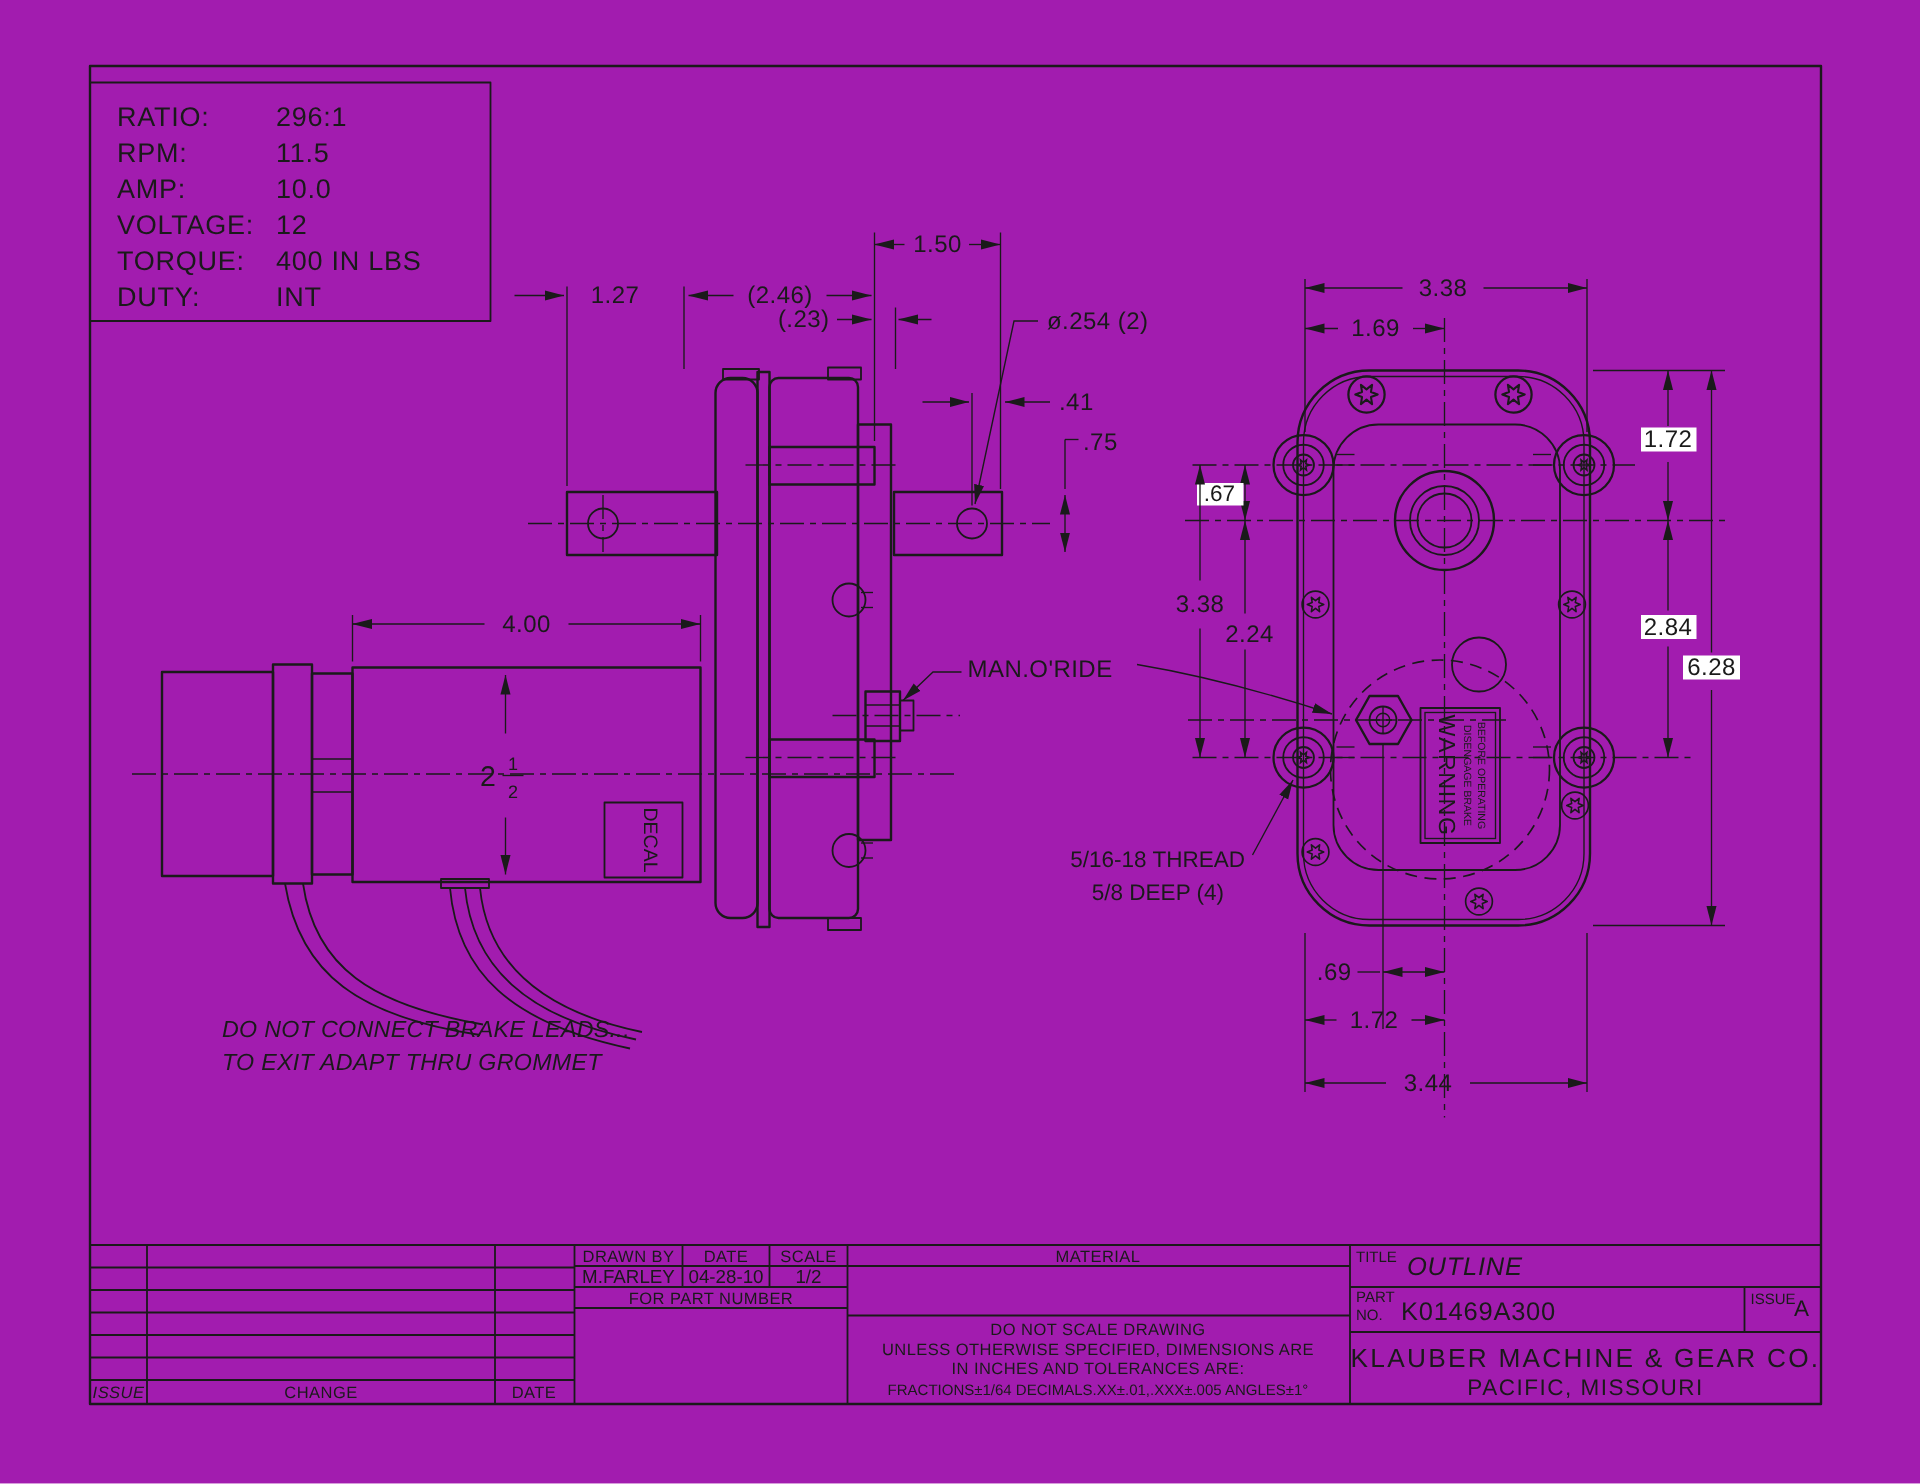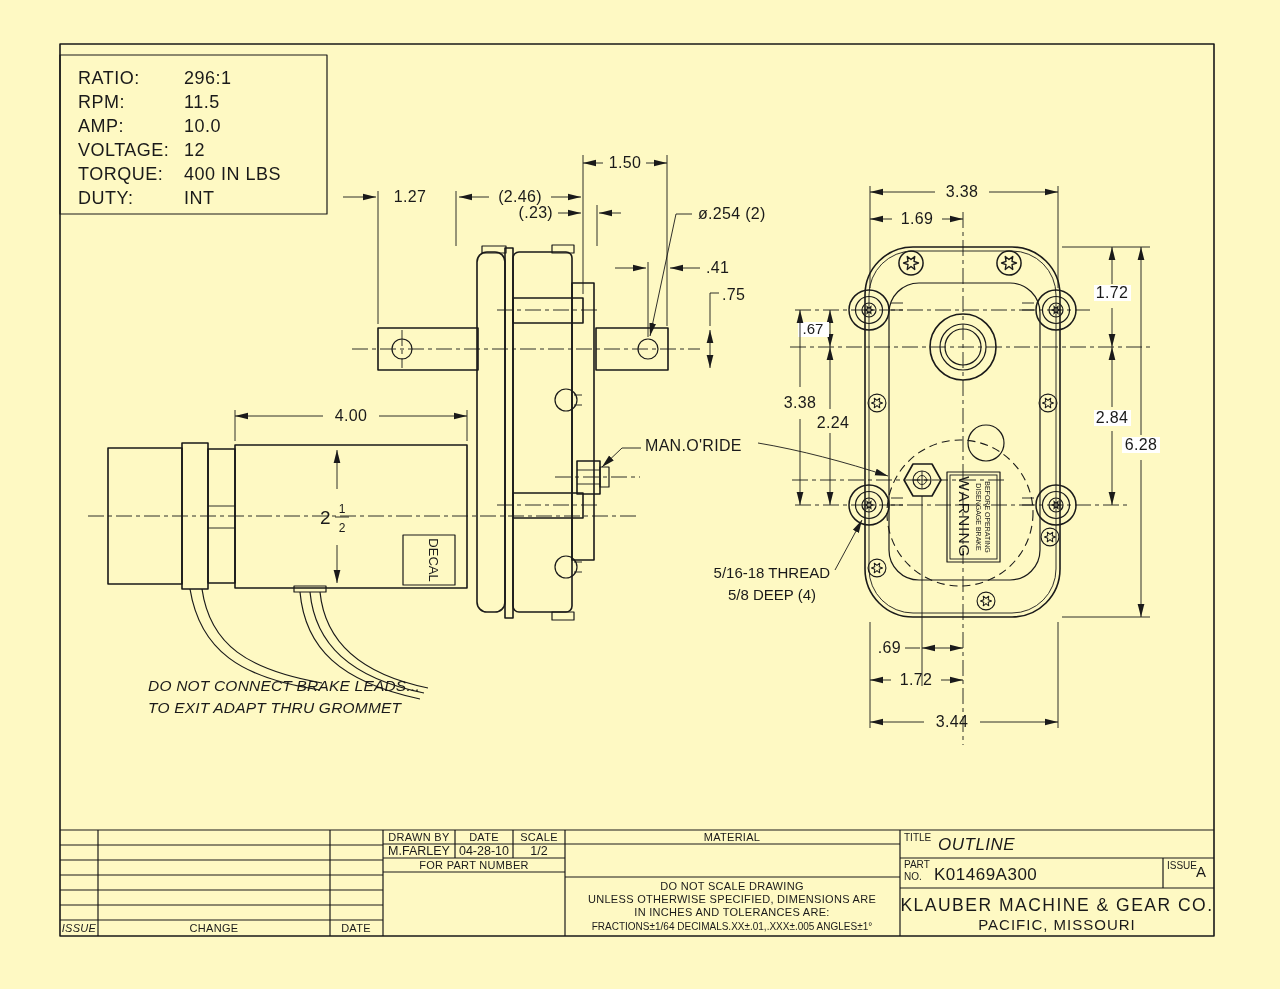--- a/index.html
+++ b/index.html
@@ -1,16 +1,16 @@
 <!DOCTYPE html>
 <html><head>
 <meta charset="utf-8">
 <style>
   html,body{margin:0;padding:0;background:#fff;}
-  #sheet{width:1280px;height:989px;position:relative;background:#fef9c3;}
+  #sheet{width:1280px;height:989px;position:relative;background:#a21caf;}
   svg{display:block;}
   svg text{fill:#1a1a1a;font-family:"Liberation Sans",sans-serif;}
   .ol{fill:none;stroke:#1a1a1a;stroke-width:1.6;stroke-linejoin:round;stroke-linecap:round;}
   .ol2{fill:none;stroke:#1a1a1a;stroke-width:1.2;stroke-linejoin:round;}
   .th{fill:none;stroke:#1a1a1a;stroke-width:0.9;}
   .dim{fill:none;stroke:#1a1a1a;stroke-width:0.9;}
   .cl{fill:none;stroke:#1a1a1a;stroke-width:0.9;stroke-dasharray:16 4 4 4;}
   .dsh{fill:none;stroke:#1a1a1a;stroke-width:1.1;stroke-dasharray:8 5;}
   .tbl{fill:none;stroke:#1a1a1a;stroke-width:1.2;}
   .dt{font-size:16px;letter-spacing:.3px;}

